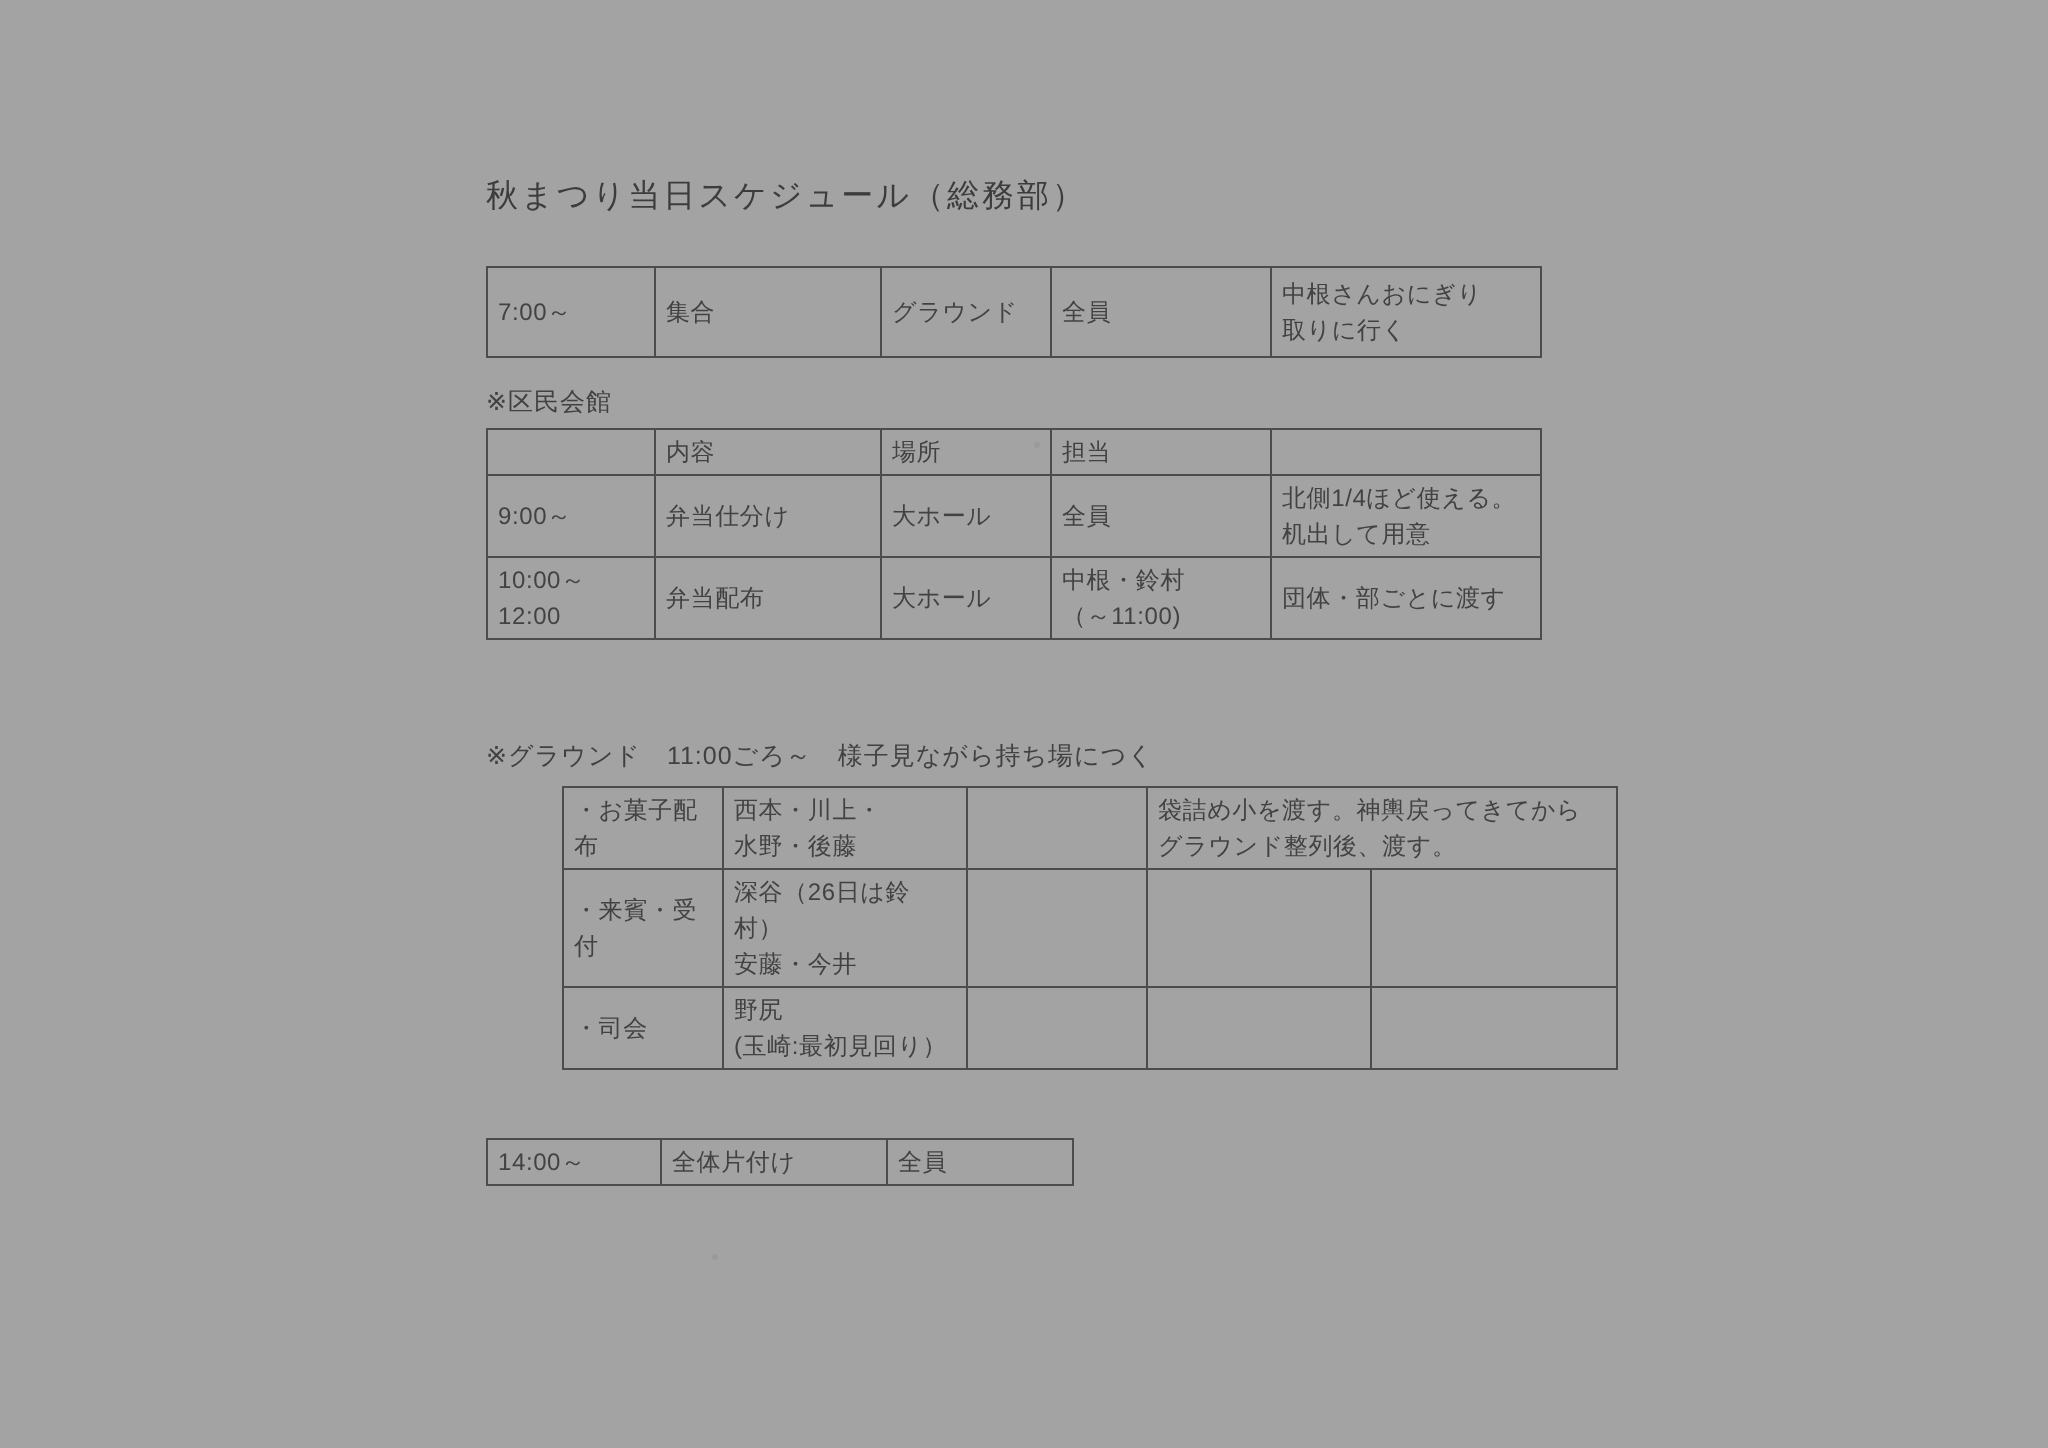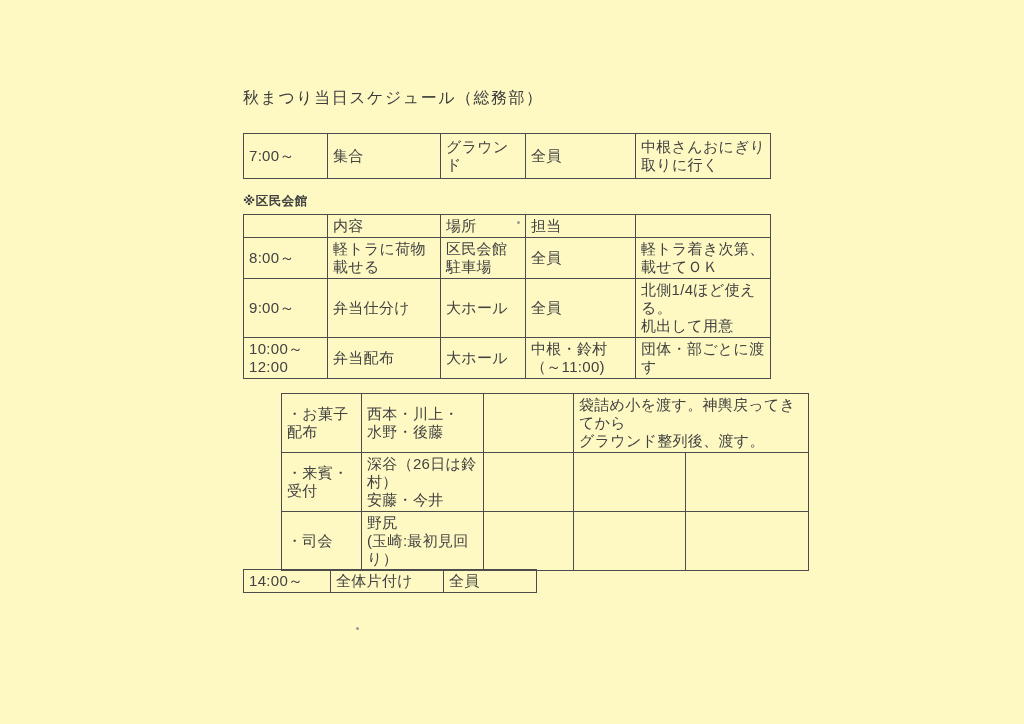--- a/index.html
+++ b/index.html
@@ -7,51 +7,50 @@
   body {
     background: #fcfcfc;
     font-family: "Liberation Sans", "DejaVu Sans", sans-serif;
     color: #424242;
     -webkit-font-smoothing: antialiased;
   }
   .doc {
     position: relative;
     width: 1024px;
     height: 724px;
-    background: #fef9c3;
+    background: #a3a3a3;
     overflow: hidden;
   }
   .doc-title {
     position: absolute;
     left: 243px;
     top: 88px;
     font-size: 16px;
     letter-spacing: 1.5px;
     color: #3c3c3c;
   }
   .section-label {
     position: absolute;
     left: 243px;
     font-size: 12.5px;
     letter-spacing: 0.5px;
     color: #414141;
-    font-weight: bold;
   }
   .note-line {
     position: absolute;
     left: 243px;
     font-size: 12.5px;
     letter-spacing: 0.5px;
     color: #414141;
   }
   table.sched {
     position: absolute;
     border-collapse: collapse;
     table-layout: fixed;
-    font-size: 15px;
+    font-size: 12px;
     color: #424242;
   }
   table.sched td, table.sched th {
     border: 1.6px solid #4c4c4c;
     padding: 2px 4px 2px 5px;
     vertical-align: middle;
     text-align: left;
     font-weight: normal;
     white-space: pre-line;
     line-height: 18px;
@@ -115,46 +114,39 @@
     </colgroup>
     <tbody>
         <tr class="hdr">
       <th></th>
       <th>内容</th>
       <th>場所</th>
       <th>担当</th>
       <th></th>
     </tr>
     <tr class="body-row">
-      <td>8:00～</td>
-      <td>軽トラに荷物載せる</td>
-      <td>区民会館駐車場</td>
-      <td>全員</td>
-      <td>軽トラ着き次第、
-載せてＯＫ</td>
-    </tr>
-    <tr class="body-row">
       <td>9:00～</td>
       <td>弁当仕分け</td>
       <td>大ホール</td>
       <td>全員</td>
       <td>北側1/4ほど使える。
 机出して用意</td>
     </tr>
     <tr class="body-row">
       <td>10:00～12:00</td>
       <td>弁当配布</td>
       <td>大ホール</td>
       <td>中根・鈴村
 （～11:00)</td>
       <td>団体・部ごとに渡す</td>
     </tr>
   </tbody>
     </table>
 
+  <div class="section-label" style="top:370px">※グラウンド　11:00ごろ～　様子見ながら持ち場につく</div>
 
   <table class="sched" id="table-ground">
     <colgroup>
       <col style="width:80px">
         <col style="width:122px">
         <col style="width:90px">
         <col style="width:112px">
         <col style="width:123px">
     </colgroup>
     <tbody>

